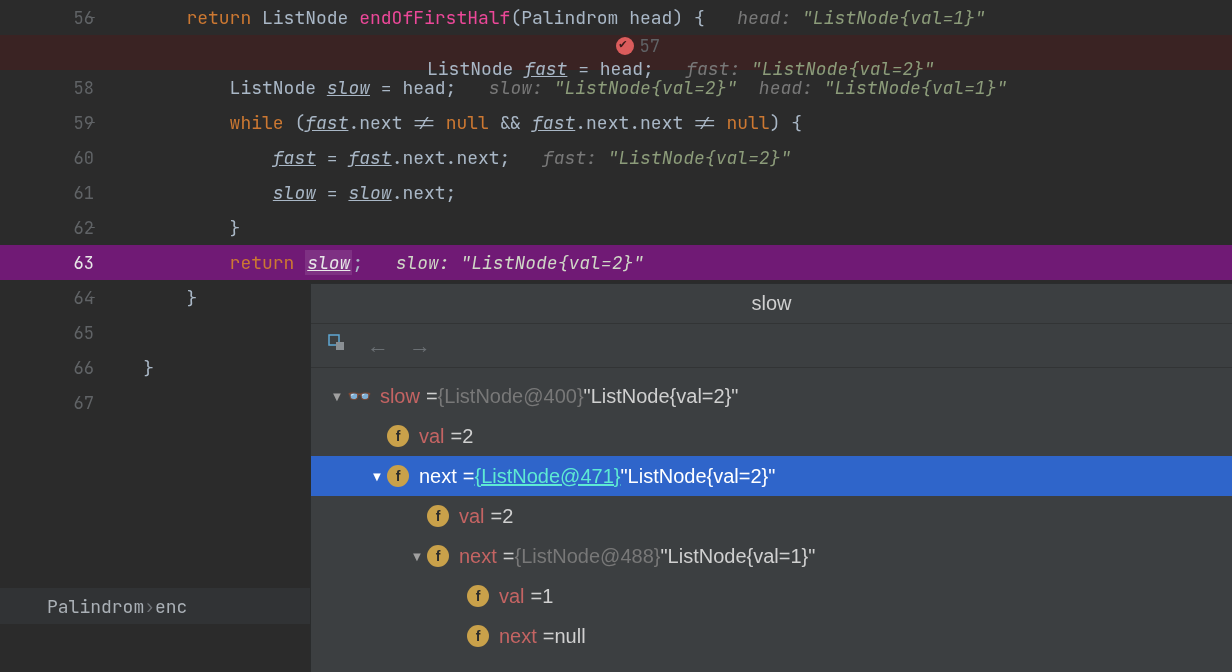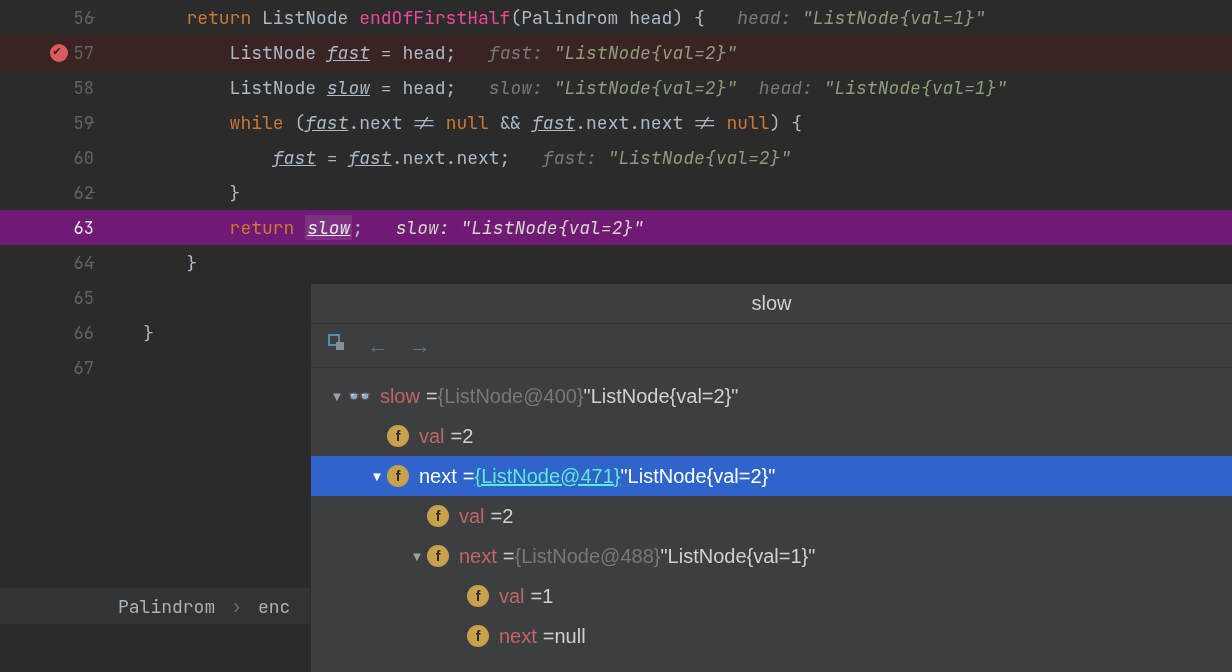--- a/index.html
+++ b/index.html
@@ -59,37 +59,36 @@
   .code { flex: 1; }
   
   .kw { color: #cc7832; }
   .fn { color: #ec4899; }
   .var-u { text-decoration: underline; font-style: italic; }
   .hint { color: #787878; font-style: italic; }
   .hintq { color: #8c9c7a; font-style: italic; }
   .punct { color: #a9b7c6; }
   .param-name { color: #a9b7c6; margin-top: 31px; }
   
-  .bg-bp { background: #3a2323; }
+  .bg-bp { background: #3a2323; flex-direction: column; }
   .bg-exec { background: #701a75; }
   .bg-exec .code, .bg-exec .gutter { color: #e8e8e8; }
   .bg-exec .hint { color: #cfd7c6; }
   .bg-exec .hintq { color: #cfd7c6; }
   .bg-exec .kw { color: #cc7832; }
   .sel-box { background: rgba(255,255,255,0.10); padding: 1px 2px; }
   
   .breadcrumb {
     position: absolute;
     left: 0; bottom: 48px;
     height: 36px;
     background: #313335;
     display: flex;
     align-items: center;
-    gap: 16px;
-    padding-left: 118px;
+    padding-left: 47px;
     color: #aab0b6;
     font-size: 18px;
     width: 310px;
   }
   .breadcrumb .sep { color: #6f7378; }
   
   .popup {
     position: absolute;
     top: 283px;
     left: 310px;
@@ -166,20 +165,21 @@
 </style>
 </head>
 <body>
 
 <div class="editor" id="editor">
     <div class="line "><div class="gutter"><span class="lineno">56</span><span class="fold">–</span></div><div class="code">        <span class="kw">return </span><span class="param-name">ListNode </span><span class="fn">endOfFirstHalf</span><span class="punct">(Palindrom head) {   </span><span class="hint">head: </span><span class="hintq">"ListNode{val=1}"</span></div></div>
     <div class="line bg-bp"><div class="gutter"><span class="lineno">57</span><span class="bp"></span></div><div class="code">            <span class="param-name">ListNode </span><span class="var-u">fast</span><span class="punct"> = head;   </span><span class="hint">fast: </span><span class="hintq">"ListNode{val=2}"</span></div></div>
     <div class="line "><div class="gutter"><span class="lineno">58</span></div><div class="code">            <span class="param-name">ListNode </span><span class="var-u">slow</span><span class="punct"> = head;   </span><span class="hint">slow: </span><span class="hintq">"ListNode{val=2}"</span><span class="hint">  head: </span><span class="hintq">"ListNode{val=1}"</span></div></div>
     <div class="line "><div class="gutter"><span class="lineno">59</span><span class="fold">–</span></div><div class="code">            <span class="kw">while </span><span class="punct">(</span><span class="var-u">fast</span><span class="punct">.next != </span><span class="kw">null</span><span class="punct"> &amp;&amp; </span><span class="var-u">fast</span><span class="punct">.next.next != </span><span class="kw">null</span><span class="punct">) {</span></div></div>
     <div class="line "><div class="gutter"><span class="lineno">60</span></div><div class="code">                <span class="var-u">fast</span><span class="punct"> = </span><span class="var-u">fast</span><span class="punct">.next.next;   </span><span class="hint">fast: </span><span class="hintq">"ListNode{val=2}"</span></div></div>
+    <div class="line "><div class="gutter"><span class="lineno">61</span></div><div class="code">                <span class="var-u">slow</span><span class="punct"> = </span><span class="var-u">slow</span><span class="punct">.next;</span></div></div>
     <div class="line "><div class="gutter"><span class="lineno">62</span><span class="fold">–</span></div><div class="code">            <span class="punct">}</span></div></div>
     <div class="line bg-exec"><div class="gutter"><span class="lineno">63</span></div><div class="code">            <span class="kw">return </span><span class="sel-box var-u">slow</span><span class="punct">;   </span><span class="hint">slow: </span><span class="hintq">"ListNode{val=2}"</span></div></div>
     <div class="line "><div class="gutter"><span class="lineno">64</span><span class="fold">–</span></div><div class="code">        <span class="punct">}</span></div></div>
     <div class="line "><div class="gutter"><span class="lineno">65</span></div><div class="code"></div></div>
     <div class="line "><div class="gutter"><span class="lineno">66</span></div><div class="code">    <span class="punct">}</span></div></div>
     <div class="line "><div class="gutter"><span class="lineno">67</span></div><div class="code"></div></div>
   </div>
 
 <div class="breadcrumb">
   <span>Palindrom</span>

